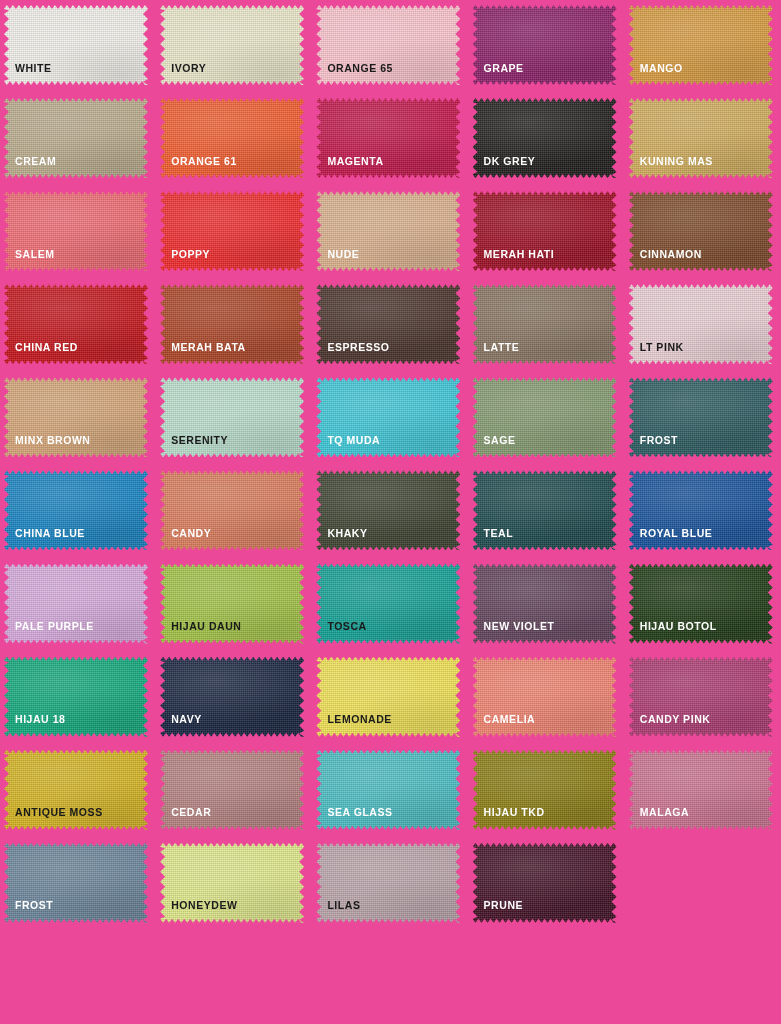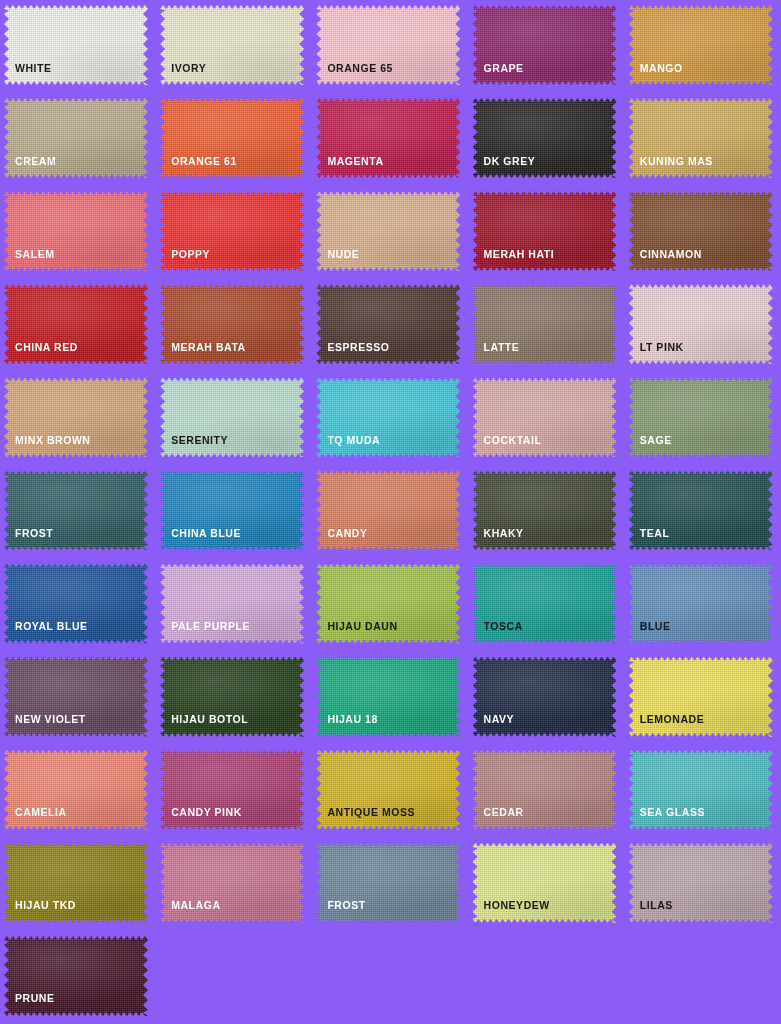--- a/index.html
+++ b/index.html
@@ -6,21 +6,21 @@
   html,body{margin:0;padding:0;}
   body{
     width:781px;height:1024px;
     background:#ffffff;
     font-family:"Liberation Sans","DejaVu Sans",sans-serif;
     overflow:hidden;
   }
   #sheet{
     position:relative;
     width:781px;height:1024px;
-    background:#8b5cf6;
+    background:#ec4899;
   }
   .swatch-grid{
     position:absolute;
     left:0;top:0;
     width:781px;height:1024px;
     display:grid;
     grid-template-columns:repeat(5,156.2px);
     grid-auto-rows:93.1px;
     align-content:start;
   }
@@ -243,26 +243,20 @@
           <span class="label">SERENITY</span>
         </div>
       </div>
       <div class="cell">
         <div class="chip light-text" style="--c: #3ec6d6;">
           <div class="body"></div>
           <span class="label">TQ MUDA</span>
         </div>
       </div>
       <div class="cell">
-        <div class="chip light-text" style="--c: #d7a9a5;">
-          <div class="body"></div>
-          <span class="label">COCKTAIL</span>
-        </div>
-      </div>
-      <div class="cell">
         <div class="chip light-text" style="--c: #83996f;">
           <div class="body"></div>
           <span class="label">SAGE</span>
         </div>
       </div>
       <div class="cell">
         <div class="chip light-text" style="--c: #2b5b60;">
           <div class="body"></div>
           <span class="label">FROST</span>
         </div>
@@ -306,26 +300,20 @@
       <div class="cell">
         <div class="chip dark-text" style="--c: #a1c246;">
           <div class="body"></div>
           <span class="label">HIJAU DAUN</span>
         </div>
       </div>
       <div class="cell">
         <div class="chip dark-text" style="--c: #13a094;">
           <div class="body"></div>
           <span class="label">TOSCA</span>
-        </div>
-      </div>
-      <div class="cell">
-        <div class="chip dark-text" style="--c: #5e8cb8;">
-          <div class="body"></div>
-          <span class="label">BLUE</span>
         </div>
       </div>
       <div class="cell">
         <div class="chip light-text" style="--c: #61435b;">
           <div class="body"></div>
           <span class="label">NEW VIOLET</span>
         </div>
       </div>
       <div class="cell">
         <div class="chip light-text" style="--c: #1f3b15;">

